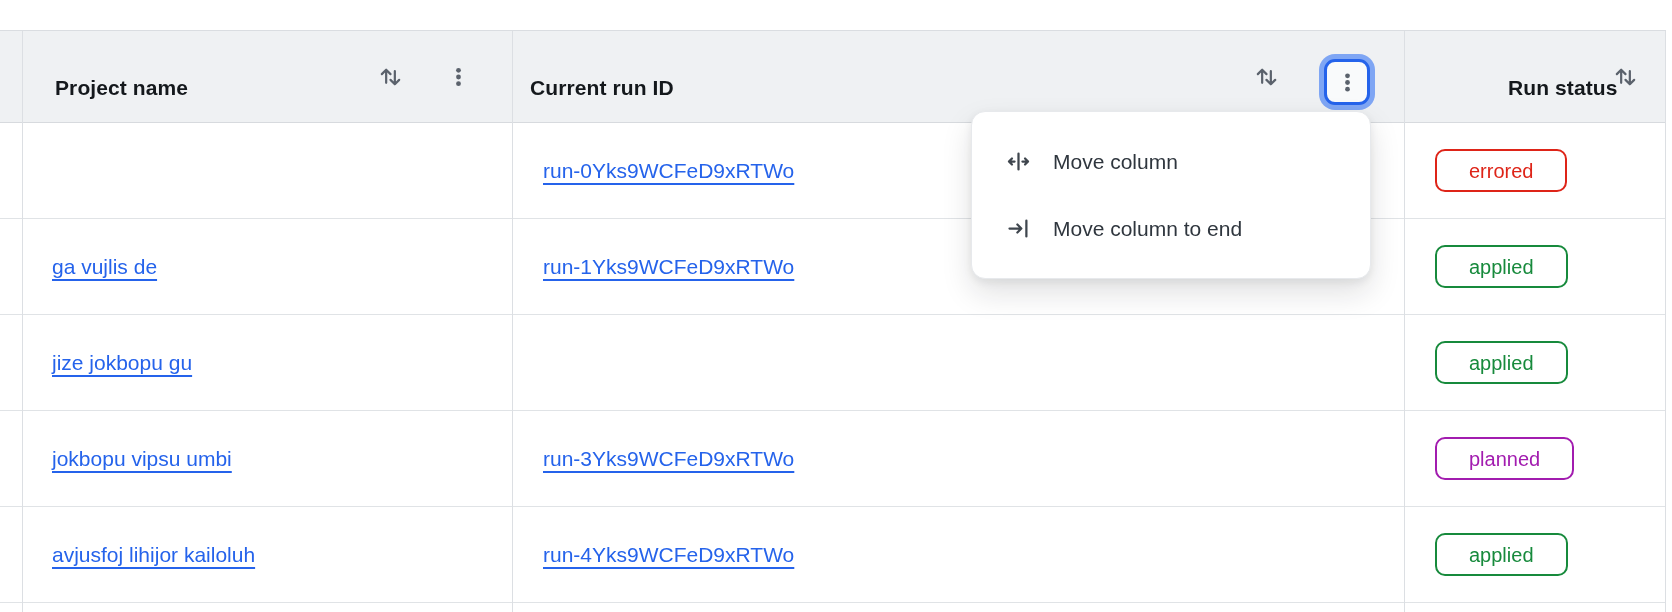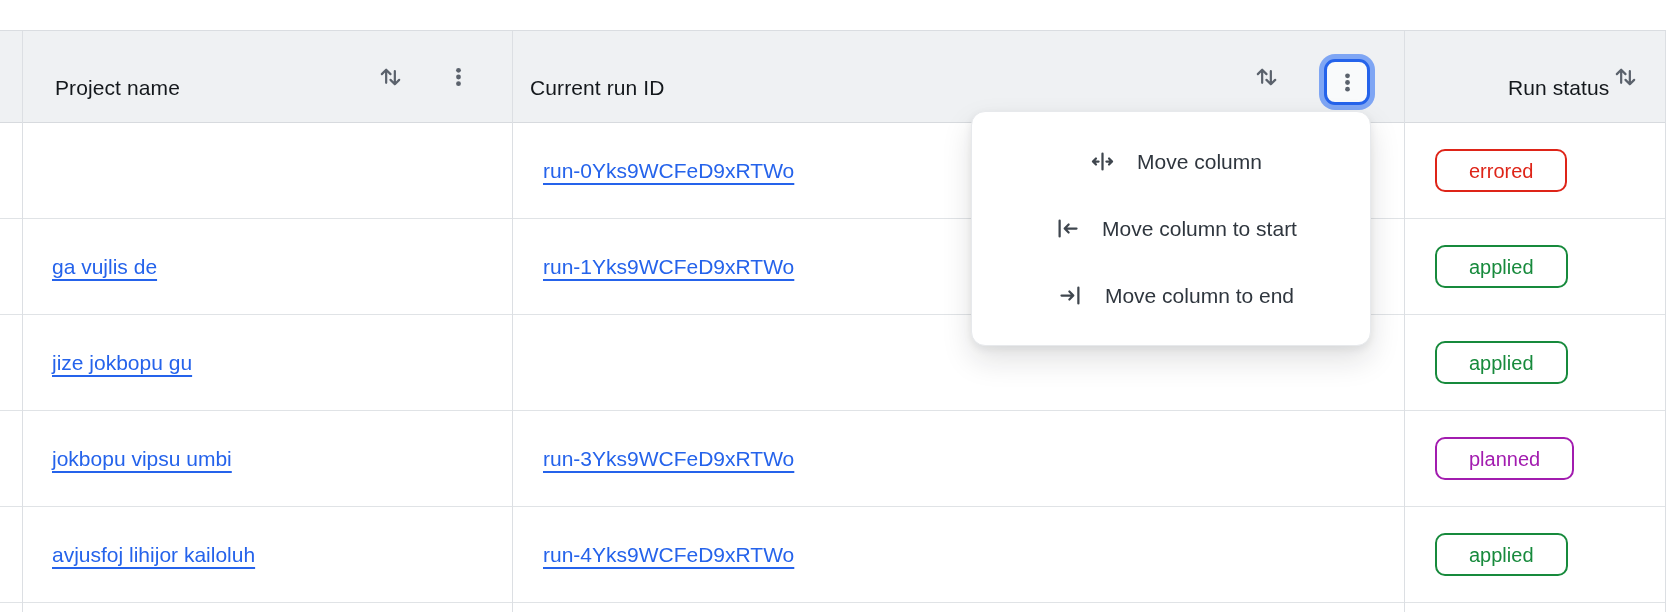--- a/index.html
+++ b/index.html
@@ -23,21 +23,21 @@
   .vb-1 { left: 512px; }
   .vb-2 { left: 1404px; }
   .vb-3 { left: 1665px; }
 
   
   .header-row {
     position: absolute; left: 0; top: 0; width: 1666px; height: 92px;
     background: #eff1f3; border-bottom: 1px solid #d7dade;
   }
   .hpos { position: absolute; top: 50%; transform: translateY(-50%); display: flex; align-items: center; }
-  .col-label { font-size: 21px; font-weight: 400; color: #14181c; letter-spacing: 0.1px; white-space: nowrap; margin-top: 22px; }
+  .col-label { font-size: 21px; font-weight: 700; color: #14181c; letter-spacing: 0.1px; white-space: nowrap; margin-top: 22px; }
   .icon-btn {
     background: transparent; border: none; padding: 0; margin: 0;
     display: flex; align-items: center; justify-content: center; cursor: pointer;
   }
   .sort-svg { width: 27px; height: 27px; display: block; }
   .kebab-svg { width: 23px; height: 23px; display: block; }
 
   
   .kebab-focused {
     position: absolute; left: 1324px; top: 28px; width: 46px; height: 46px;
@@ -68,21 +68,21 @@
   
   .menu {
     position: absolute; left: 971px; top: 111px; width: 400px; z-index: 10;
     background: #ffffff; border: 1px solid #e7e9ec; border-radius: 14px;
     padding: 16px 0;
     box-shadow: 0 14px 30px rgba(20,24,31,0.13), 0 3px 8px rgba(20,24,31,0.07);
   }
   .menu-item {
     display: flex; align-items: center; gap: 21px;
     height: 67px; padding: 0 24px 0 33px;
-    font-size: 21px; color: #2f363e; cursor: pointer; white-space: nowrap; justify-content: center;
+    font-size: 21px; color: #2f363e; cursor: pointer; white-space: nowrap;
   }
   .menu-item svg { width: 27px; height: 27px; flex: 0 0 auto; display: block; }
 </style>
 </head>
 <body>
 
 <div class="table">
 
   <div class="header-row">
 
@@ -200,27 +200,20 @@
 
   <div class="menu-item" role="menuitem">
     <svg viewBox="0 0 24 24" fill="none" stroke="#3f464e" stroke-width="2" stroke-linecap="round" stroke-linejoin="round">
       <path d="M12 5 V19"></path>
       <path d="M8.5 12 H3.5 M6.2 9.3 L3.5 12 L6.2 14.7"></path>
       <path d="M15.5 12 H20.5 M17.8 9.3 L20.5 12 L17.8 14.7"></path>
     </svg>
     <span>Move column</span>
   </div>
 
-  <div class="menu-item" role="menuitem">
-    <svg viewBox="0 0 24 24" fill="none" stroke="#3f464e" stroke-width="2" stroke-linecap="round" stroke-linejoin="round">
-      <path d="M5 5 V19"></path>
-      <path d="M20 12 H9.5 M13 8.5 L9.5 12 L13 15.5"></path>
-    </svg>
-    <span>Move column to start</span>
-  </div>
 
   <div class="menu-item" role="menuitem">
     <svg viewBox="0 0 24 24" fill="none" stroke="#3f464e" stroke-width="2" stroke-linecap="round" stroke-linejoin="round">
       <path d="M19 5 V19"></path>
       <path d="M4 12 H14.5 M11 8.5 L14.5 12 L11 15.5"></path>
     </svg>
     <span>Move column to end</span>
   </div>
 </div>
 

